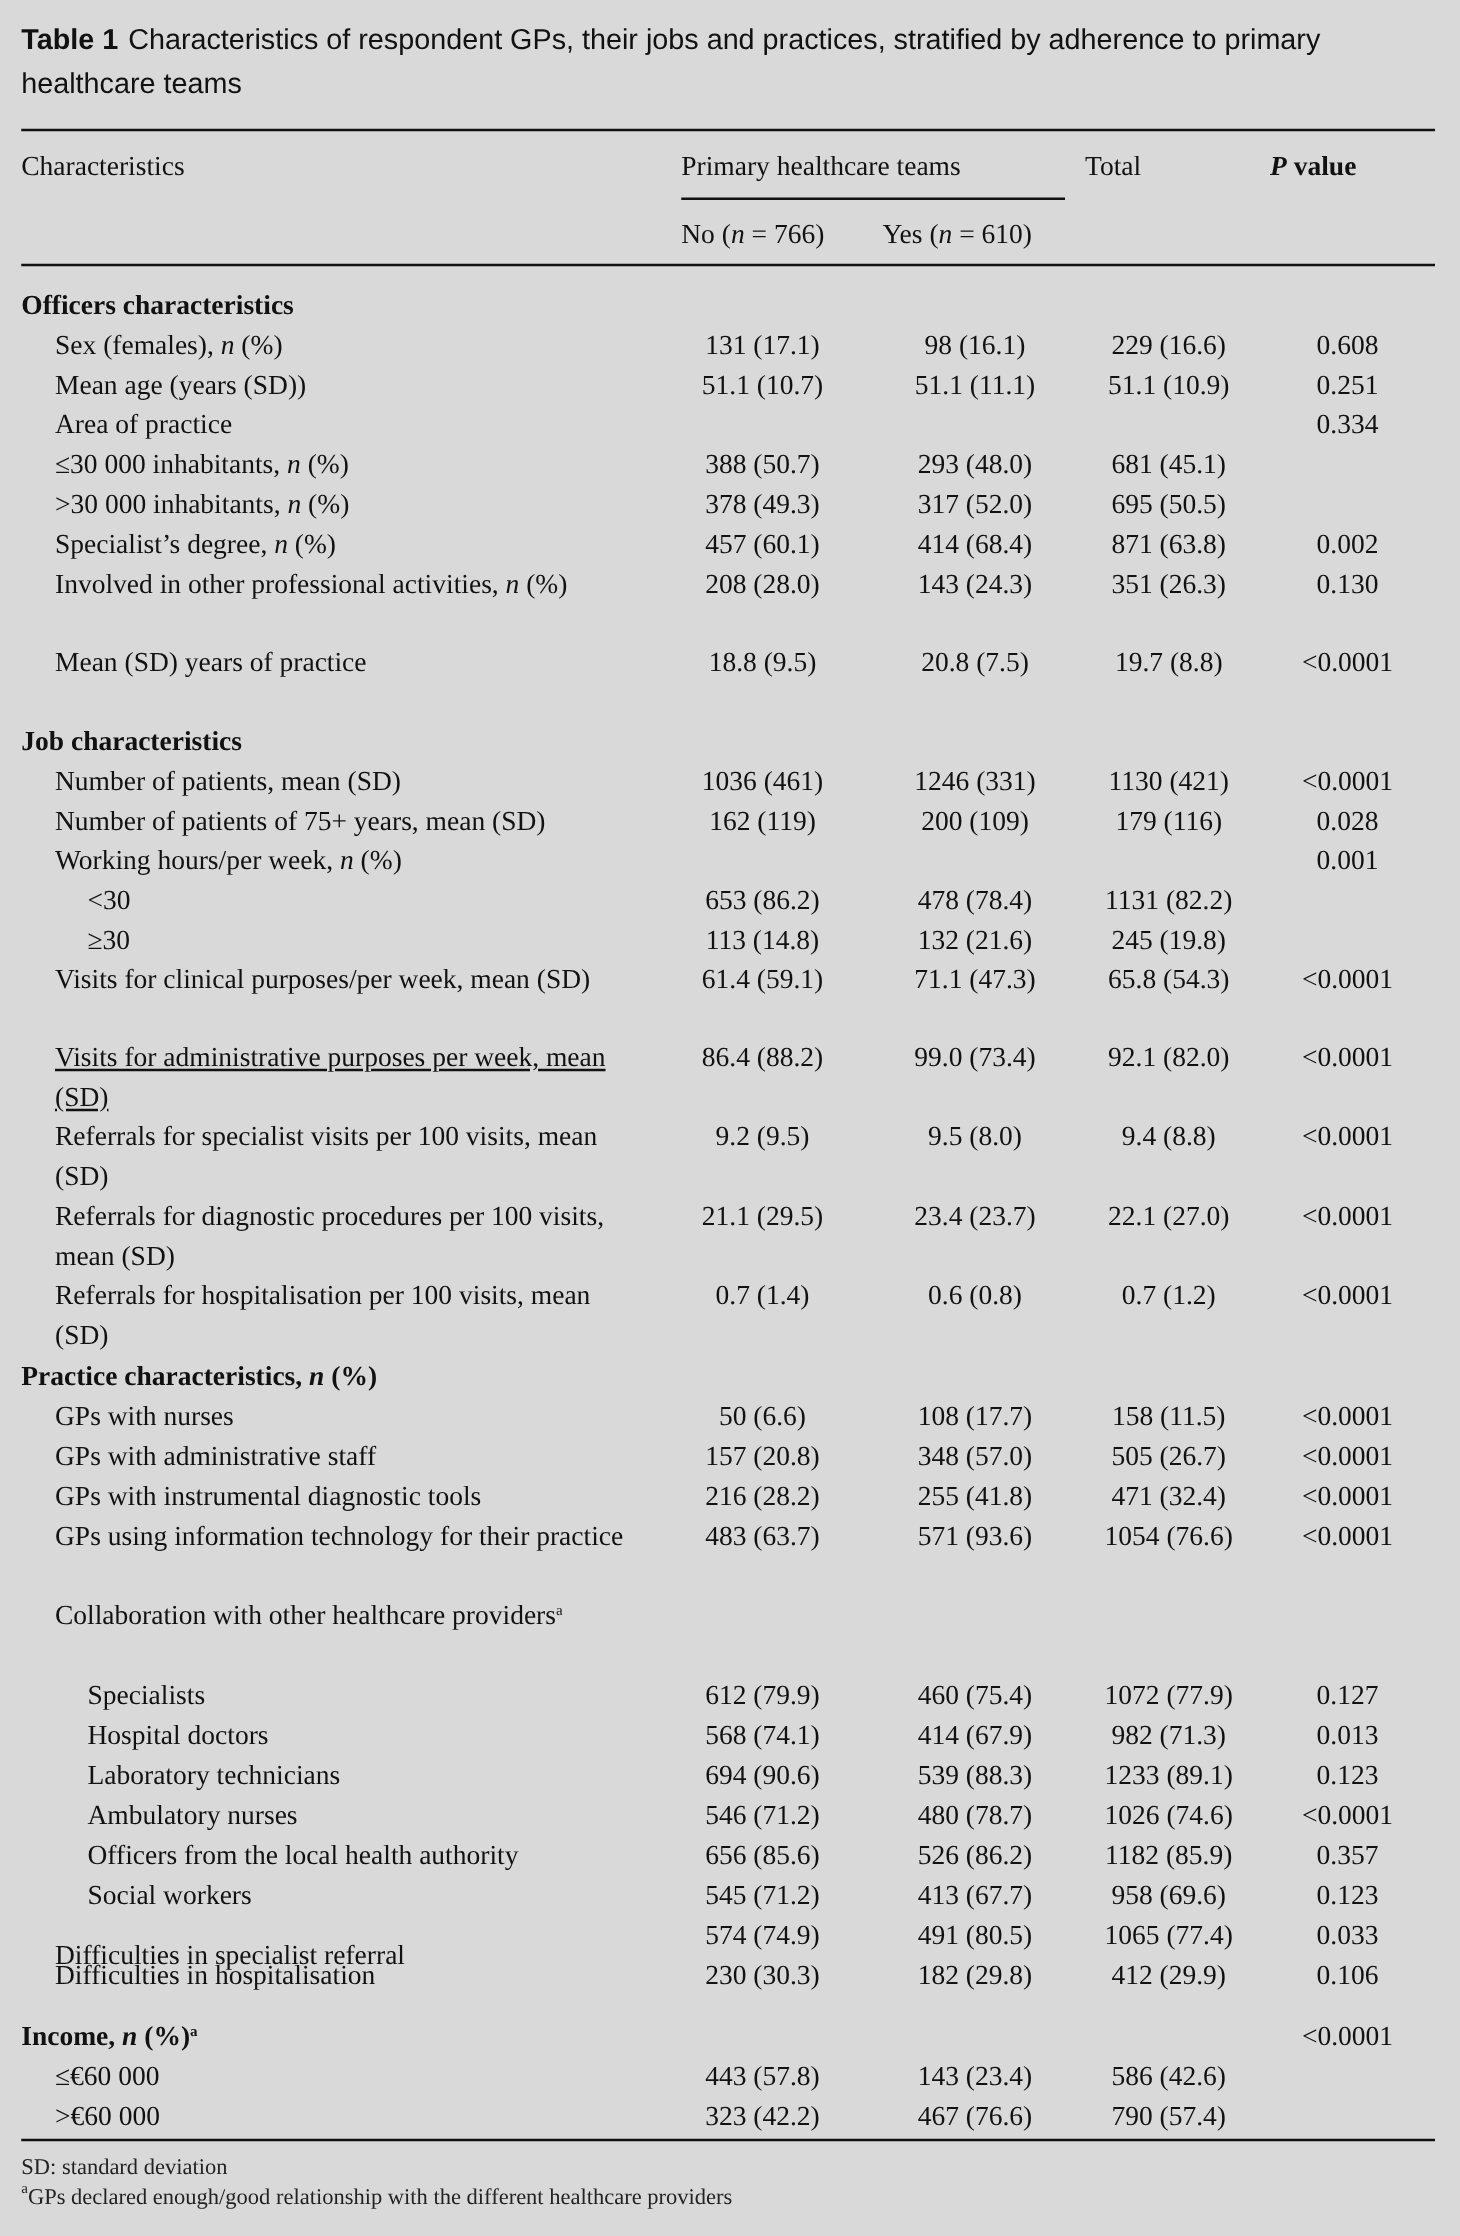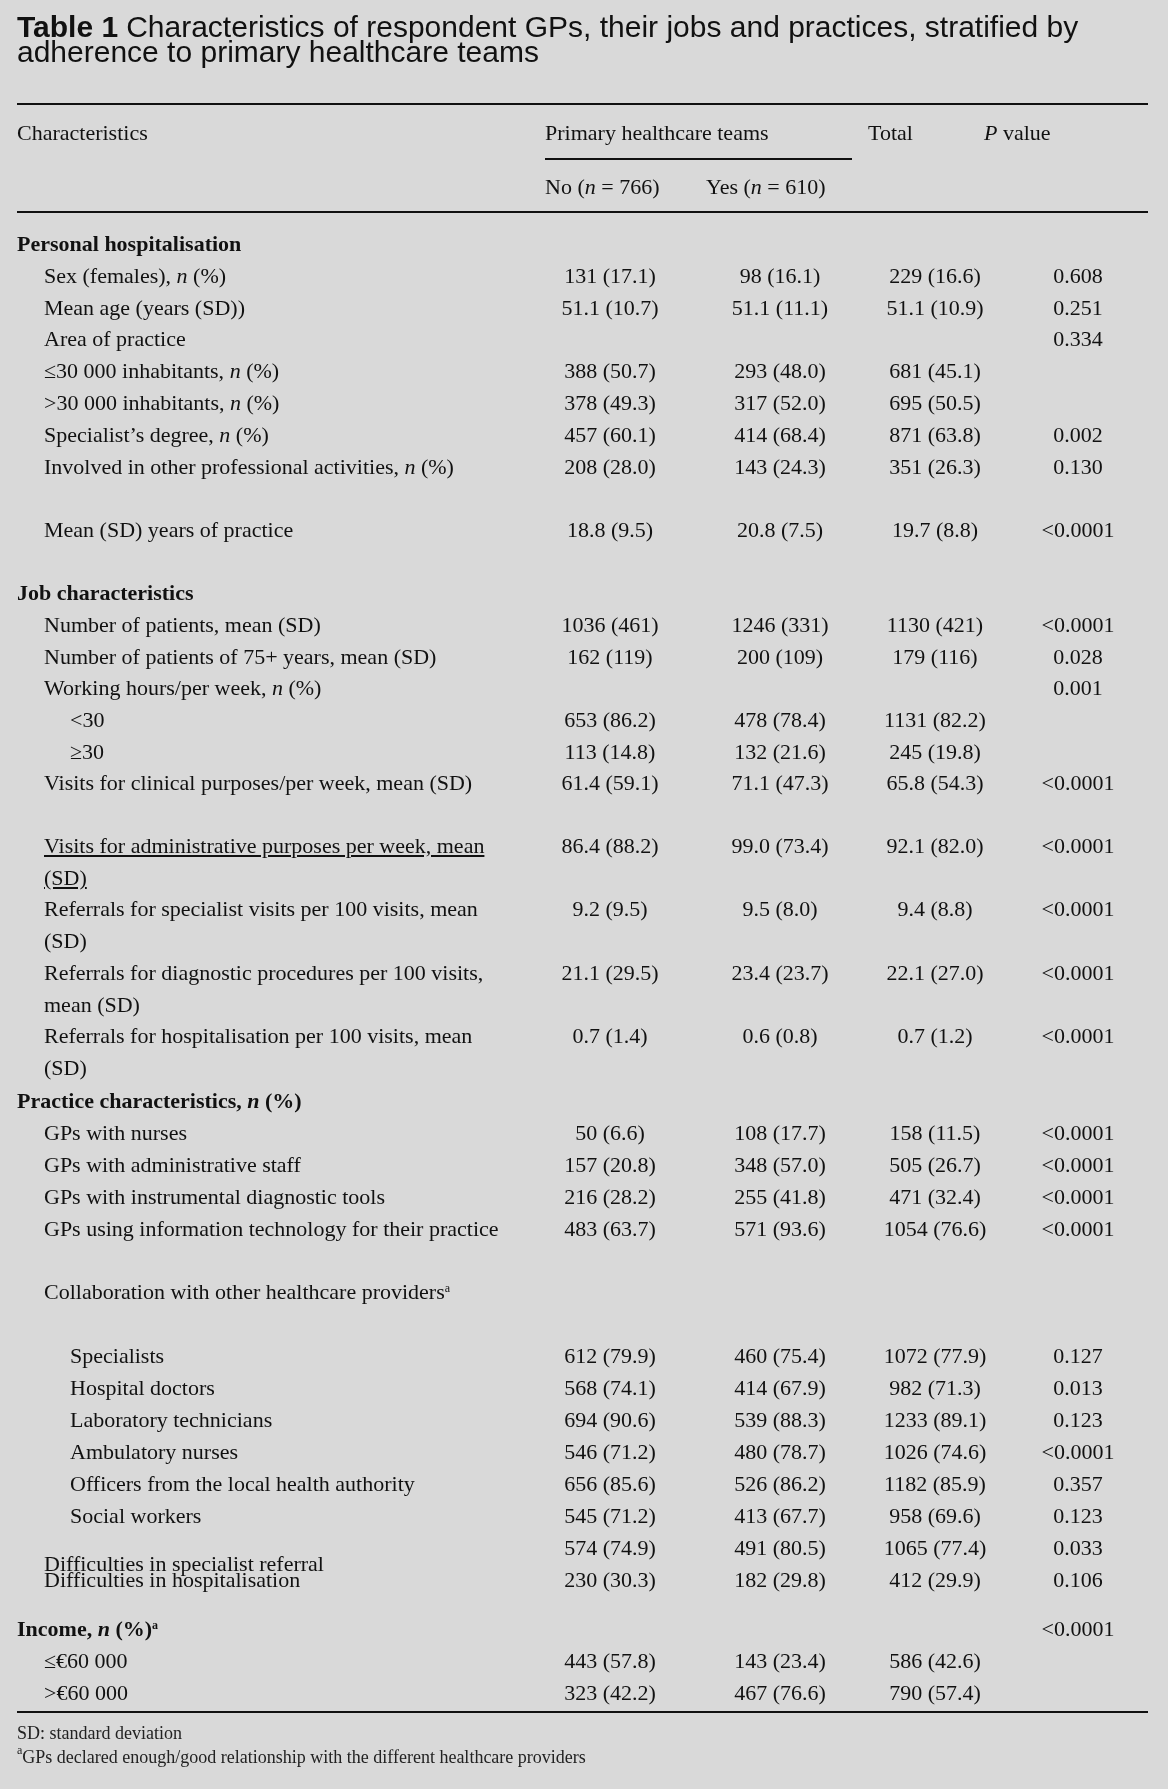--- a/index.html
+++ b/index.html
@@ -13,22 +13,22 @@
       position: relative;
       overflow: hidden;
       color: #111;
     }
     .caption {
       position: absolute;
       left: 17px;
       top: 14px;
       width: 1130px;
       font-family: "Liberation Sans", sans-serif;
-      font-size: 30px;
-      line-height: 25px;
+      font-size: 23px;
+      line-height: 35px;
       color: #111;
     }
     .caption .label { font-weight: bold; margin-right: 8px; }
     .rule {
       position: absolute;
       left: 17px;
       width: 1131px;
       height: 2px;
       background: #111;
     }
@@ -84,30 +84,30 @@
 
 <div class="caption">
   <span class="label">Table 1</span><span>Characteristics of respondent GPs, their jobs and practices, stratified by adherence to primary healthcare teams</span>
 </div>
 
 <div class="rule" style="top:103px;"></div>
 
 <div class="hdr serif" style="left:17px; top:120px;">Characteristics</div>
 <div class="hdr serif" style="left:545px; top:120px;">Primary healthcare teams</div>
 <div class="hdr serif" style="left:868px; top:120px;">Total</div>
-<div class="hdr serif" style="left:984px; top:120px;"><i>P</i> value</div>
+<div class="hdr serif" style="left:1016px; top:120px;font-weight:bold;"><i>P</i> value</div>
 <div class="subrule" style="top:158px;"></div>
 <div class="hdr serif" style="left:545px; top:174px;" id="hdr-no">No (<i>n</i> = 766)</div>
 <div class="hdr serif" style="left:706px; top:174px;" id="hdr-yes">Yes (<i>n</i> = 610)</div>
 
 <div class="rule" style="top:211px;"></div>
 
 <div id="table-body">
     <div class="row serif" style="top: 228px;">
-      <div class="cell lbl l0">Personal hospitalisation</div>
+      <div class="cell lbl l0">Officers characteristics</div>
       <div class="cell c-no"></div>
       <div class="cell c-yes"></div>
       <div class="cell c-tot"></div>
       <div class="cell c-p"></div>
     </div>
     <div class="row serif" style="top: 260px;">
       <div class="cell lbl l1" style="width: 470px;">Sex (females), <i>n</i> (%)</div>
       <div class="cell c-no">131 (17.1)</div>
       <div class="cell c-yes">98 (16.1)</div>
       <div class="cell c-tot">229 (16.6)</div>

